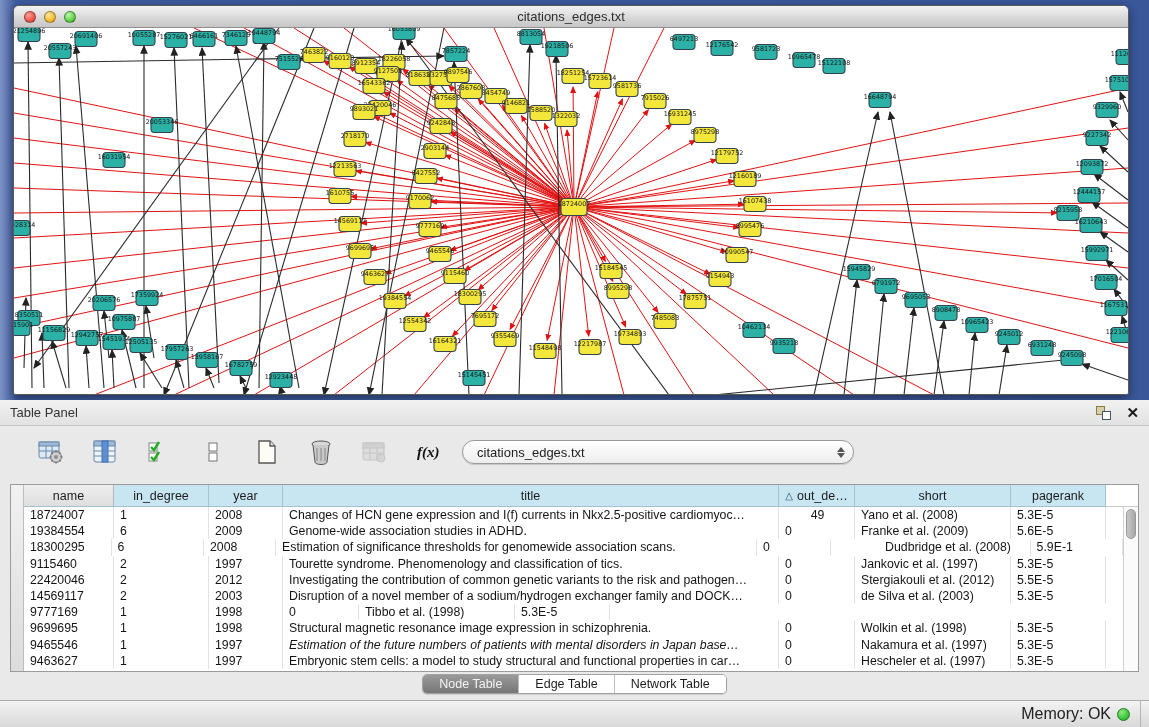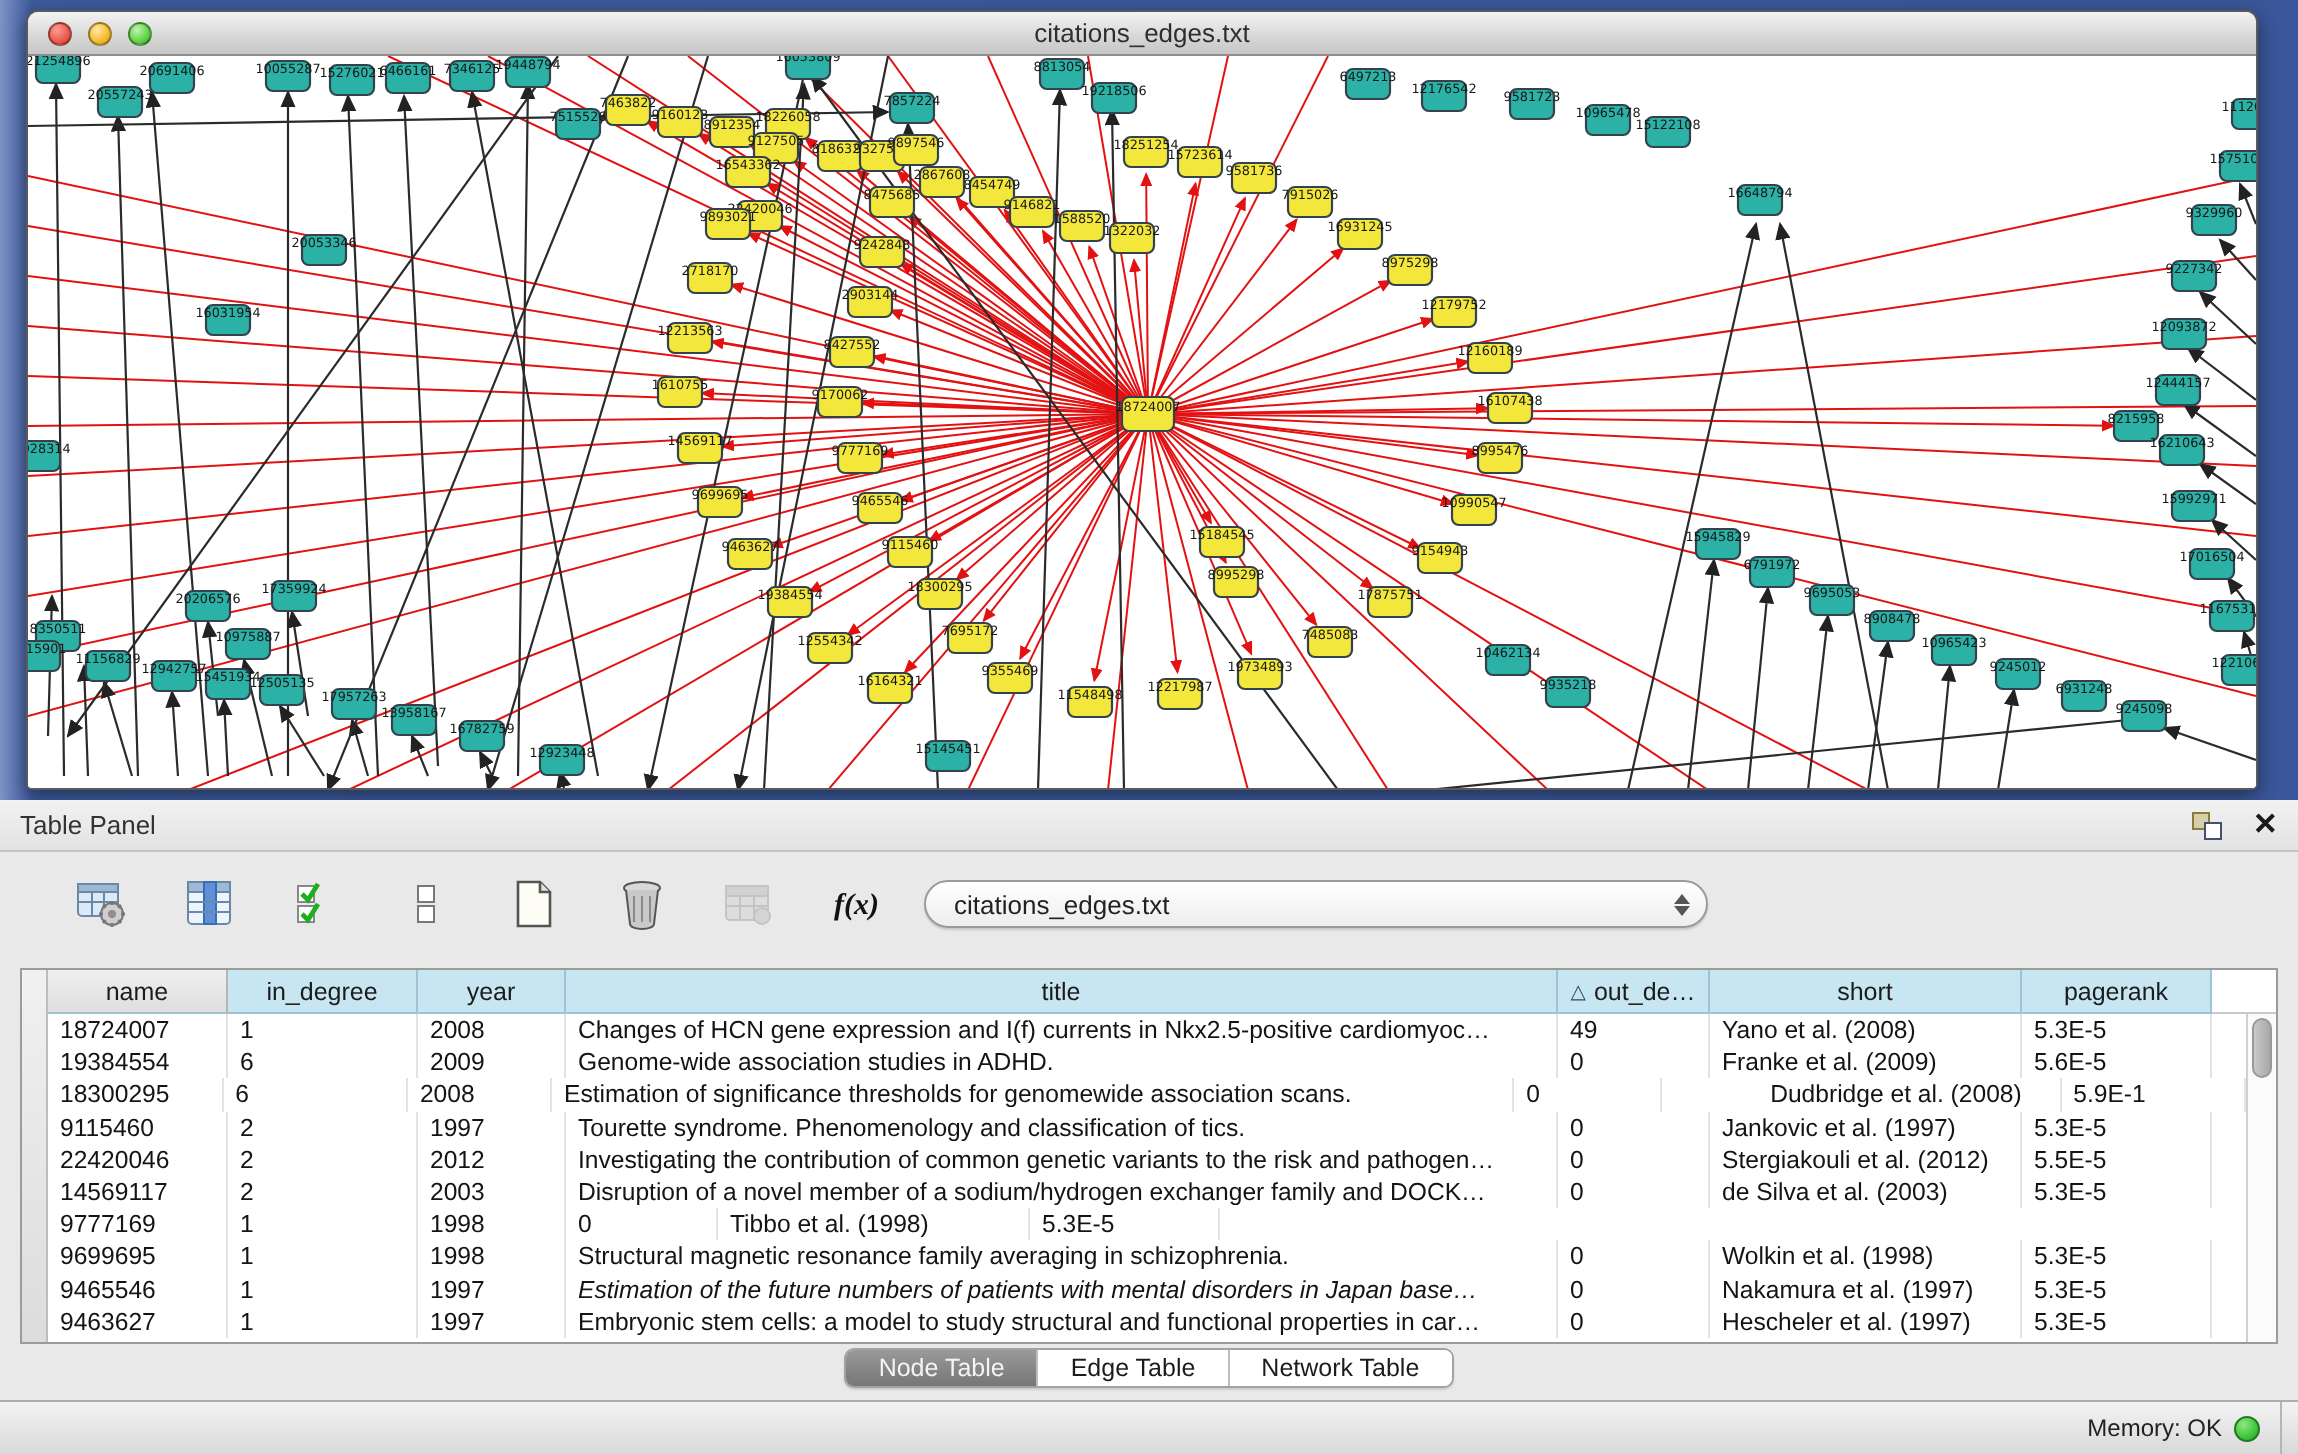--- a/index.html
+++ b/index.html
@@ -83,21 +83,21 @@
   .seg button { border:none; background:#fff; font-family:inherit; font-size:12.5px;
     color:#1c1c1c; padding:0 16px; border-right:1px solid #bdbdbd; cursor:default; }
   .seg button:last-child { border-right:none; }
   .seg button.active { background:linear-gradient(#9a9a9a,#767676); color:#f4f4f4; }
 
   
   .status-bar { position:absolute; left:0; top:700px; width:1149px; height:27px;
     background:linear-gradient(#f3f3f3,#d9d9d9); border-top:1px solid #adadad;
     display:flex; align-items:center; }
   .mem { margin-left:auto; display:flex; align-items:center; gap:6px; padding-right:6px; }
-  .mem-label { font-size:12px; color:#222; }
+  .mem-label { font-size:16px; color:#222; }
   .mem-dot { width:13px; height:13px; border-radius:50%;
     background:radial-gradient(circle at 35% 30%, #8ee87f, #3dc63d 60%, #239a23);
     border:1px solid #1f7a1f; }
   .status-div { width:1px; height:27px; background:#b5b5b5; margin-left:4px; margin-right:8px; }
 </style>
 </head>
 <body>
 
 <div class="desktop">
   <div class="net-window">
@@ -844,21 +844,21 @@
             <span>pagerank</span>
           </div>
           <div class="hdr-fill"></div>
         </div>
       <div class="body-rows" id="bodyRows">
           <div class="t-row">
             <div class="t-cell" style="width: 90px;">18724007</div>
             <div class="t-cell" style="width: 95px;">1</div>
             <div class="t-cell" style="width: 74px;">2008</div>
             <div class="t-cell" style="width: 496px;">Changes of HCN gene expression and I(f) currents in Nkx2.5-positive cardiomyoc…</div>
-            <div class="t-cell" style="width: 76px;">49</div>
+            <div class="t-cell" style="width: 76px; text-align: center;">49</div>
             <div class="t-cell" style="width: 156px;">Yano et al. (2008)</div>
             <div class="t-cell" style="width: 95px;">5.3E-5</div>
           </div>
           <div class="t-row">
             <div class="t-cell" style="width: 90px;">19384554</div>
             <div class="t-cell" style="width: 95px;">6</div>
             <div class="t-cell" style="width: 74px;">2009</div>
             <div class="t-cell" style="width: 496px;">Genome-wide association studies in ADHD.</div>
             <div class="t-cell" style="width: 76px;">0</div>
             <div class="t-cell" style="width: 156px;">Franke et al. (2009)</div>
@@ -905,21 +905,21 @@
             <div class="t-cell" style="width: 95px;">1</div>
             <div class="t-cell" style="width: 74px;">1998</div>
             <div class="t-cell" style="width: 76px;">0</div>
             <div class="t-cell" style="width: 156px;">Tibbo et al. (1998)</div>
             <div class="t-cell" style="width: 95px;">5.3E-5</div>
           </div>
           <div class="t-row">
             <div class="t-cell" style="width: 90px;">9699695</div>
             <div class="t-cell" style="width: 95px;">1</div>
             <div class="t-cell" style="width: 74px;">1998</div>
-            <div class="t-cell" style="width: 496px;">Structural magnetic resonance family averaging in schizophrenia.</div>
+            <div class="t-cell" style="width: 496px;">Structural magnetic resonance image expression in schizophrenia.</div>
             <div class="t-cell" style="width: 76px;">0</div>
             <div class="t-cell" style="width: 156px;">Wolkin et al. (1998)</div>
             <div class="t-cell" style="width: 95px;">5.3E-5</div>
           </div>
           <div class="t-row">
             <div class="t-cell" style="width: 90px;">9465546</div>
             <div class="t-cell" style="width: 95px;">1</div>
             <div class="t-cell" style="width: 74px;">1997</div>
             <div class="t-cell" style="width: 496px; font-style: italic;">Estimation of the future numbers of patients with mental disorders in Japan base…</div>
             <div class="t-cell" style="width: 76px;">0</div>

